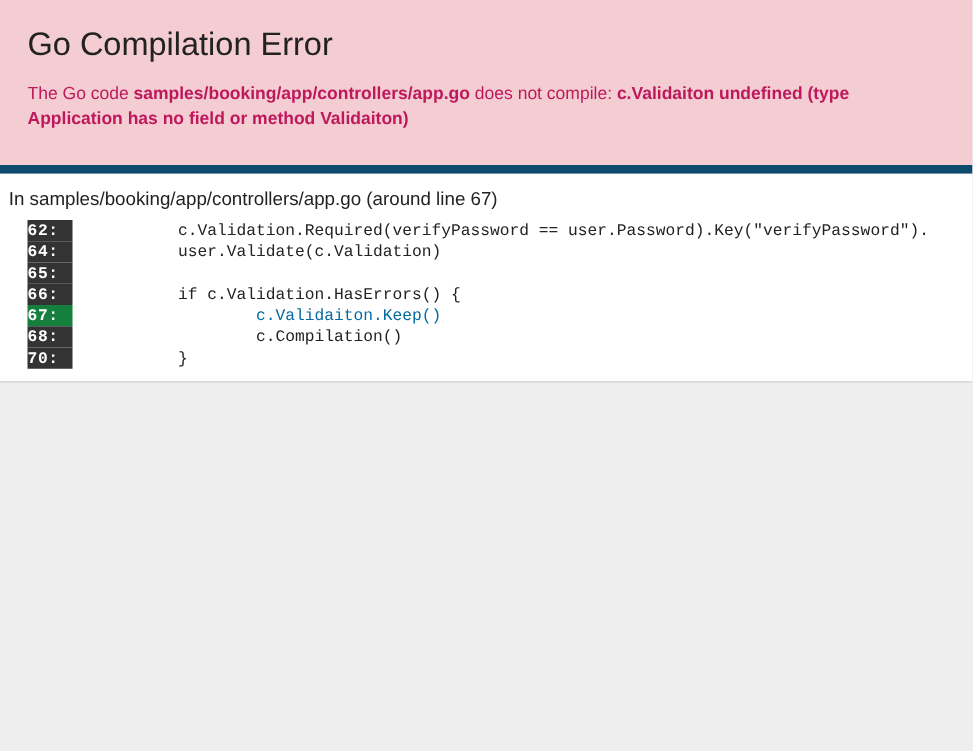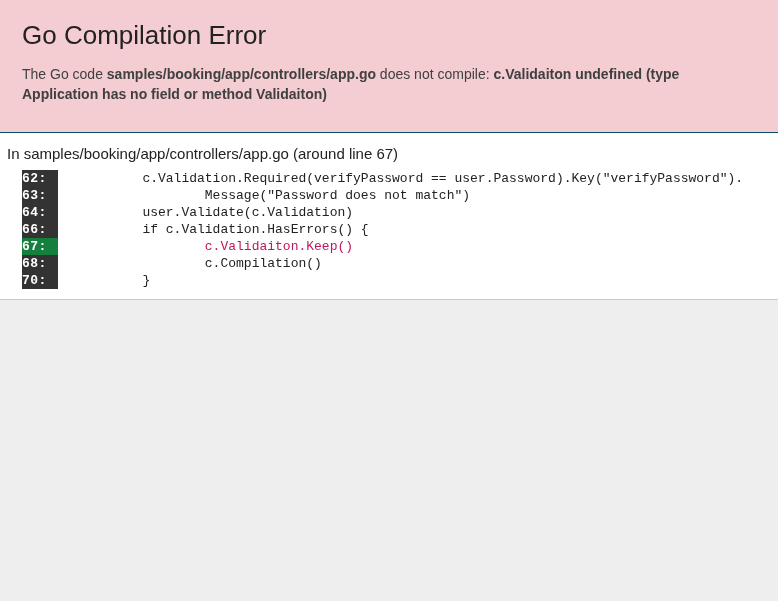--- a/index.html
+++ b/index.html
@@ -10,31 +10,31 @@
     body {
       font-family: "Helvetica Neue", Helvetica, Arial, sans-serif;
       background: #eeeeee;
       width: 778px;
       height: 601px;
       overflow: hidden;
     }
     .error-header {
       background: #f4cdd2;
       padding: 20px 22px 28px 22px;
-      border-bottom: 1px solid #0c4a6e;
+      border-bottom: 7px solid #0c4a6e;
     }
     .error-title {
       font-size: 26px;
       font-weight: 500;
       color: #222;
       margin-bottom: 14px;
     }
     .error-desc {
       font-size: 14px;
-      color: #404040;
+      color: #be185d;
       line-height: 1.4;
     }
     .error-desc b {
       font-weight: bold;
     }
     .code-section {
       background: #ffffff;
       padding: 12px 0 10px 0;
       border-bottom: 1px solid #ccc;
     }
@@ -63,39 +63,39 @@
       letter-spacing: 0.5px;
     }
     .line-num.error {
       background: #15803d;
     }
     .line-content {
       padding-left: 22px;
       color: #222;
     }
     .line-content.error {
-      color: #be185d;
+      color: #0369a1;
     }
   </style>
 </head>
 <body>
 
 <div class="error-header">
   <h1 class="error-title">Go Compilation Error</h1>
   <p class="error-desc">
     <span>The Go code </span><b>samples/booking/app/controllers/app.go</b><span> does not compile: </span><b>c.Validaiton undefined (type Application has no field or method Validaiton)</b>
   </p>
 </div>
 
 <div class="code-section">
   <div class="code-heading">
     <span>In </span><span>samples/booking/app/controllers/app.go</span><span> (around line 67)</span>
   </div>
   <div class="code-lines" id="code-lines">
       <div class="code-line"><div class="line-num">62:</div><div class="line-content">        c.Validation.Required(verifyPassword == user.Password).Key("verifyPassword").</div></div>
-      <div class="code-line"><div class="line-num">63:</div><div class="line-content">                Message("Password does not match")</div></div>
       <div class="code-line"><div class="line-num">64:</div><div class="line-content">        user.Validate(c.Validation)</div></div>
+      <div class="code-line"><div class="line-num">65:</div><div class="line-content"></div></div>
       <div class="code-line"><div class="line-num">66:</div><div class="line-content">        if c.Validation.HasErrors() {</div></div>
       <div class="code-line"><div class="line-num error">67:</div><div class="line-content error">                c.Validaiton.Keep()</div></div>
       <div class="code-line"><div class="line-num">68:</div><div class="line-content">                c.Compilation()</div></div>
       <div class="code-line"><div class="line-num">70:</div><div class="line-content">        }</div></div>
     </div>
 </div>
 
 </body></html>

